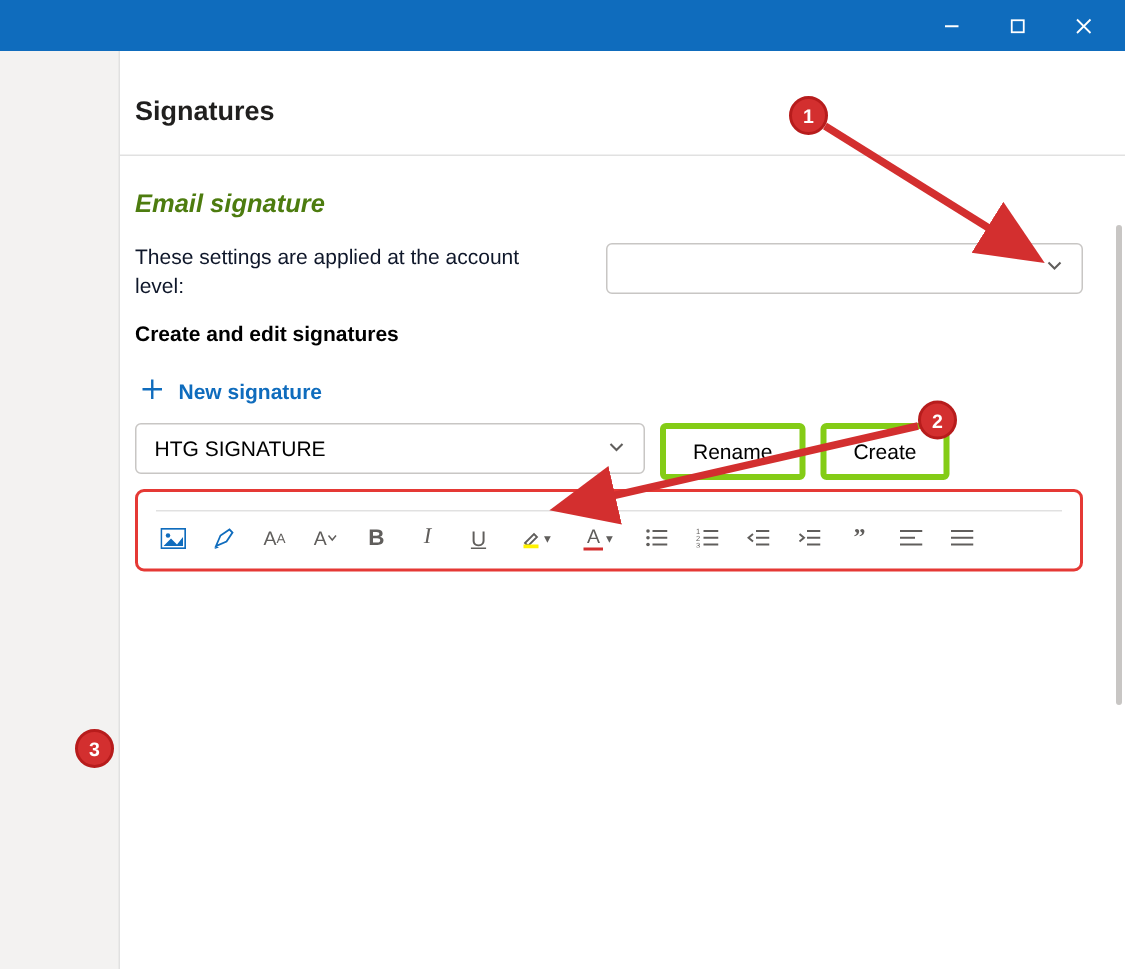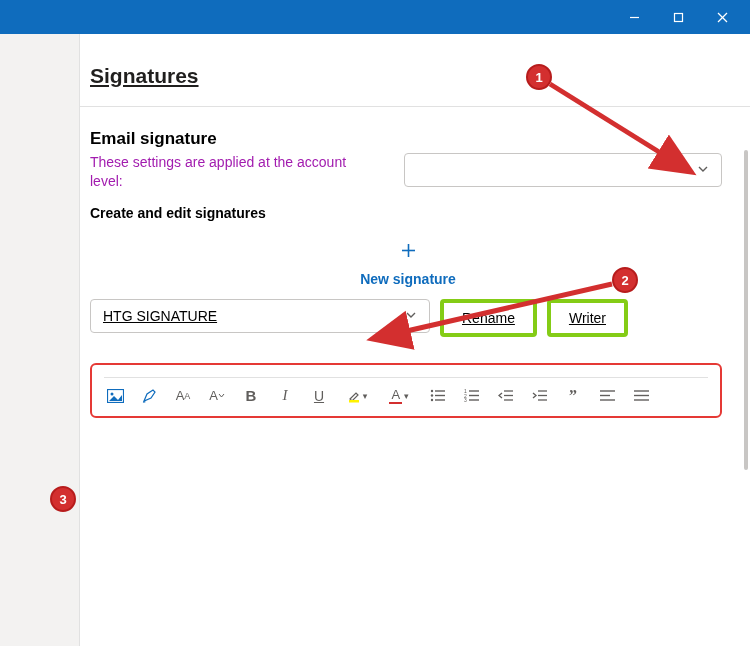--- a/index.html
+++ b/index.html
@@ -44,48 +44,48 @@
     background: #f3f2f1;
     border-right: 1px solid #e1e1e1;
   }
   .panel {
     flex: 1;
     padding: 24px 28px 0 10px;
     overflow: hidden;
     position: relative;
   }
   h1.page-title {
-    font-size: 21px;
+    font-size: 18px;
     font-weight: 600;
     margin: 6px 0 18px 0;
     color: #201f1e;
-    text-decoration: underline;
   }
   .divider {
     border-top: 1px solid #e1e1e1;
     margin: 0 -28px 0 -10px;
   }
   .section {
     padding-top: 22px;
   }
   h2.section-title {
     font-size: 17px;
     font-weight: 600;
-    margin: 0 0 4px 0;
-    color: #000000;
+    margin: 0 0 16px 0;
+    color: #4d7c0f;
+    font-style: italic;
   }
   .row-account {
     display: flex;
     align-items: flex-start;
     gap: 24px;
     margin-bottom: 14px;
   }
   .row-account .lbl {
     font-size: 14px;
-    color: #a21caf;
+    color: #0f172a;
     flex: 0 0 290px;
     line-height: 1.35;
   }
   .account-select {
     flex: 1;
     height: 34px;
     border: 1px solid #c8c6c4;
     border-radius: 4px;
     display: flex;
     align-items: center;
@@ -108,27 +108,25 @@
   .newsig {
     color: #0f6cbd;
     font-size: 14px;
     font-weight: 600;
     display: flex;
     align-items: center;
     gap: 10px;
     cursor: pointer;
     margin-bottom: 12px;
     margin-left: 4px;
-    flex-direction: column;
   }
   .sig-row {
     display: flex;
     gap: 10px;
-    margin-bottom: 26px;
-    text-decoration: underline;
+    margin-bottom: 6px;
   }
   .sig-select {
     flex: 0 0 340px;
     height: 34px;
     border: 1px solid #c8c6c4;
     border-radius: 4px;
     display: flex;
     align-items: center;
     justify-content: space-between;
     padding: 0 12px;
@@ -281,21 +279,21 @@
             <span class="chevron">
               <svg width="12" height="12">
                   <polyline points="2,4 6,8 10,4" fill="none" stroke="#605e5c" stroke-width="1.4"></polyline>
                 </svg>
             </span>
           </div>
           <div class="btn">
             <span>Rename</span>
           </div>
           <div class="btn">
-            <span>Writer</span>
+            <span>Create</span>
           </div>
         </div>
 
         <div class="editor-box">
 
           <div class="toolbar">
             <div class="tool">
               <svg width="17" height="14">
                   <rect x="0.5" y="0.5" width="16" height="13" fill="none" stroke="#0f6cbd" stroke-width="1.2"></rect>
                   <circle cx="5" cy="5" r="1.5" fill="#0f6cbd"></circle>

